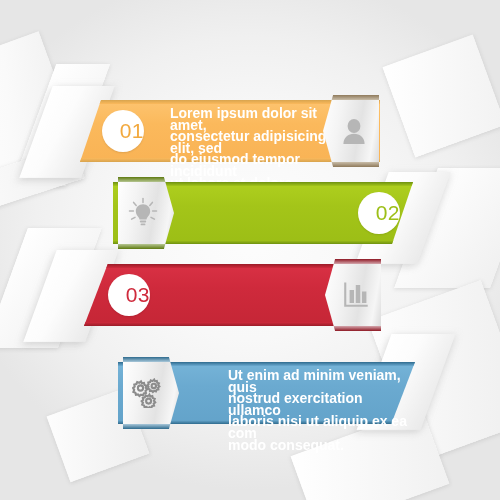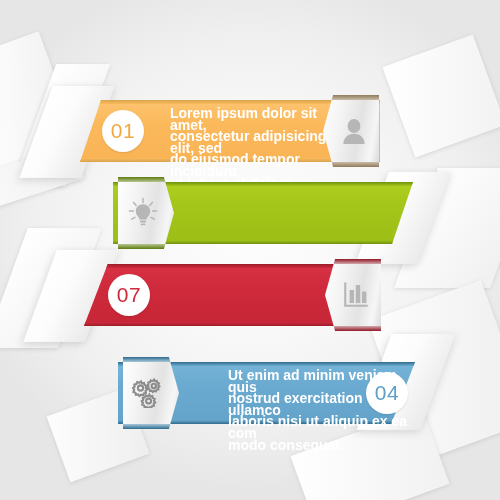--- a/index.html
+++ b/index.html
@@ -59,21 +59,21 @@
   
   .num {
     position: absolute;
     top: 10px;
     width: 42px;
     height: 42px;
     border-radius: 50%;
     background: #ffffff;
     display: flex;
     align-items: center;
-    justify-content: center;
+    justify-content: flex-end;
     font-size: 21px;
     letter-spacing: 0.5px;
     box-shadow: 0 1px 2px rgba(0,0,0,0.10);
   }
 
   
   .copy {
     position: absolute;
     top: 8px;
     color: #ffffff;
@@ -191,31 +191,34 @@
           <line x1="4.6" y1="22.2" x2="8" y2="20.3"></line>
           <line x1="27.4" y1="22.2" x2="24" y2="20.3"></line>
         </g>
         <path d="M16 7.2c-4.2 0-7.2 3.1-7.2 7 0 3 1.8 4.7 2.9 6.2.5.7.7 1.3.8 2h7c.1-.7.3-1.3.8-2 1.1-1.5 2.9-3.2 2.9-6.2 0-3.9-3-7-7.2-7z" fill="#b6b6b6"></path>
         <rect x="12.8" y="23.6" width="6.4" height="1.9" rx="0.9" fill="#b6b6b6"></rect>
         <rect x="13.6" y="26.4" width="4.8" height="1.9" rx="0.9" fill="#b6b6b6"></rect>
       </svg>
     </div>
 
 
+    <div class="num" style="left:245px; color:#9DBF18;">
+      <span>02</span>
+    </div>
   </div>
 
   <div class="banner" id="b3">
     <div class="bar">
       <div class="face" style="background:linear-gradient(180deg,#D93145 0%,#CF2A3C 38%,#C52636 100%);"></div>
       <div class="edge-top" style="background:linear-gradient(180deg,#9B1C28,#CF2A3C);"></div>
       <div class="edge-bot" style="background:linear-gradient(0deg,#9B1C28,#CF2A3C);"></div>
     </div>
 
     <div class="num" style="left:24px; color:#CF2A3C;">
-      <span>07</span>
+      <span>03</span>
     </div>
 
 
     <div class="plate point-left" style="left:241px;">
       <div class="plate-cap cap-top" style="background:linear-gradient(180deg,#8E1824,#d5a7ad);"></div>
       <div class="plate-cap cap-bot" style="background:linear-gradient(0deg,#8E1824,#d5a7ad);"></div>
       <svg width="28" height="28" viewBox="0 0 28 28" style="margin-left:5px;">
         <path d="M2.2 1.5h2.1v22.2h21.4v2.1H2.2z" fill="#b6b6b6"></path>
         <rect x="7.6" y="9.0" width="4.4" height="13" fill="#b6b6b6"></rect>
         <rect x="13.8" y="4.0" width="4.4" height="18" fill="#b6b6b6"></rect>
@@ -244,18 +247,15 @@
           <circle cx="16.6" cy="23.1" r="2.5"></circle>
         </g>
       </svg>
     </div>
 
     <div class="copy" style="left:110px; width:180px;">Ut enim ad minim veniam, quis
 nostrud exercitation ullamco
 laboris nisi ut aliquip ex ea com
 modo consequat.</div>
 
-    <div class="num" style="left:248px; color:#5DA0C8;">
-      <span>04</span>
-    </div>
   </div>
 
 </div>
 
 </body></html>

